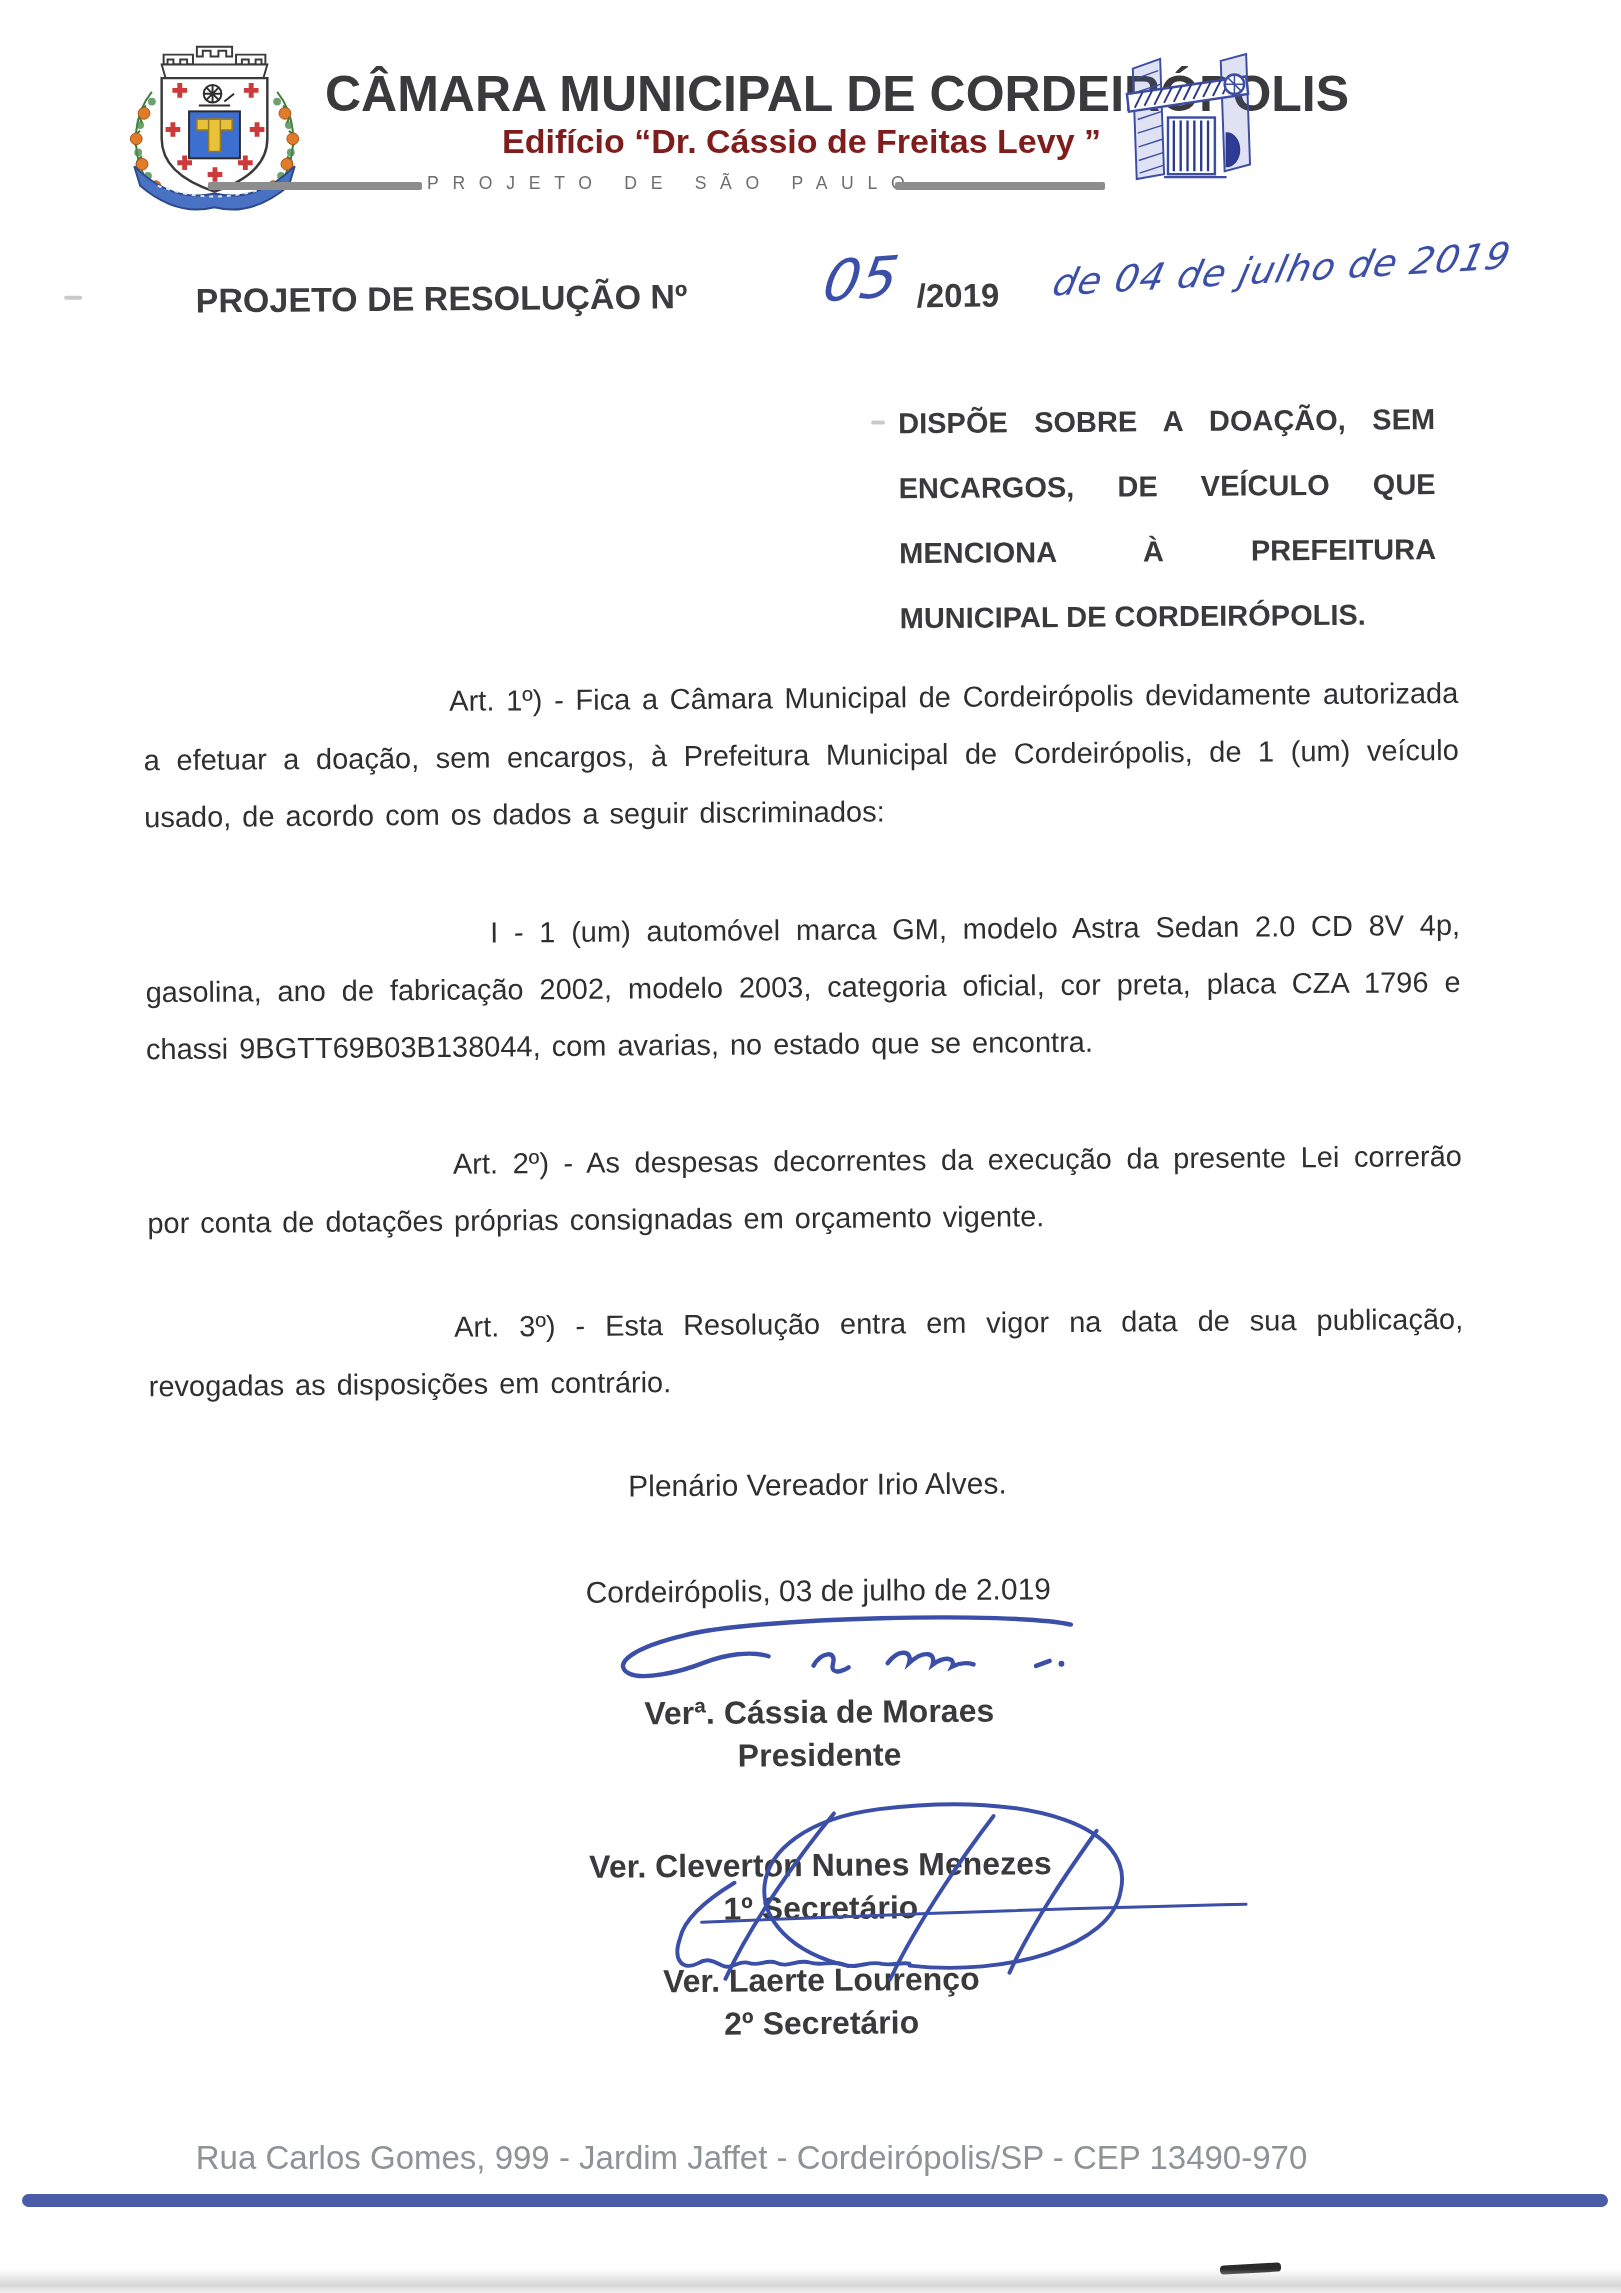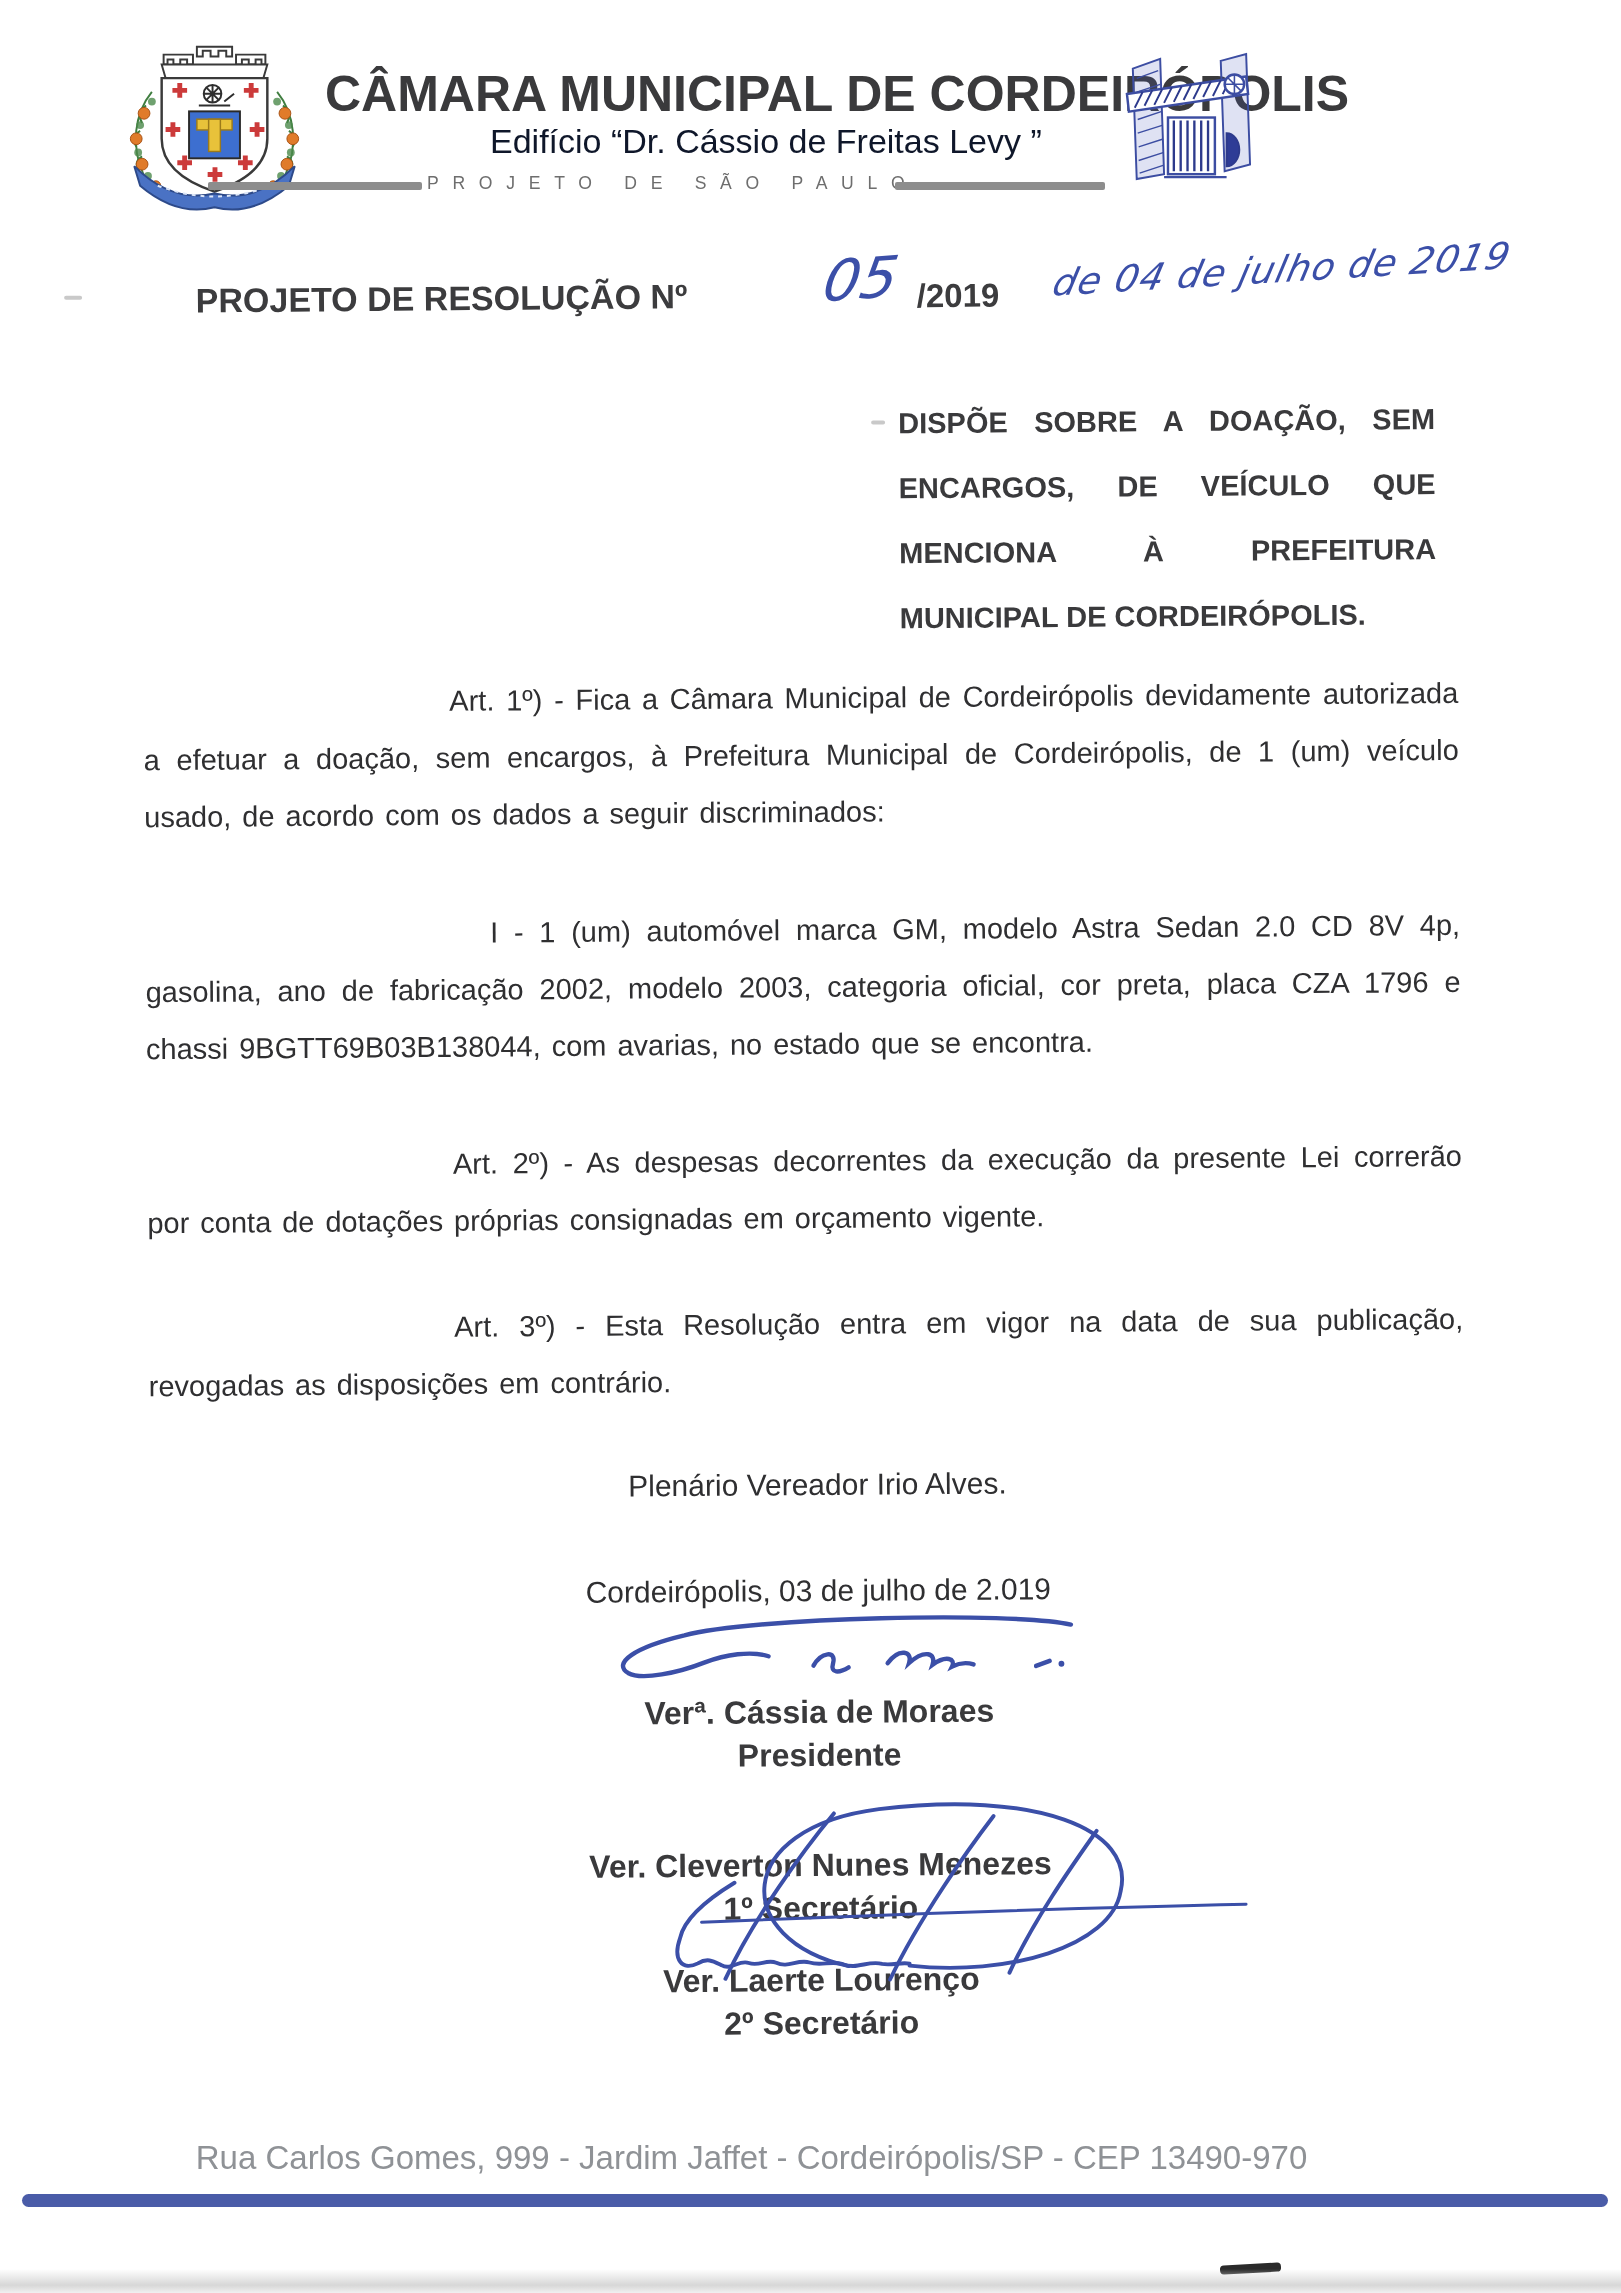--- a/index.html
+++ b/index.html
@@ -4,21 +4,21 @@
 <style>
   html,body{margin:0;padding:0;background:#e8e8e8;}
   .page{
     position:relative;width:1621px;height:2294px;background:#ffffff;
     overflow:hidden;font-family:"Liberation Sans",sans-serif;color:#2f2f31;
     margin:0 auto;
   }
   .abs{position:absolute;}
   
   .org-name{left:325px;top:65px;font-size:50px;font-weight:bold;color:#3a3a3c;letter-spacing:0px;white-space:nowrap;}
-  .building-name{left:490px;top:122px;font-size:34px;font-weight:normal;color:#0f172a;white-space:nowrap;}
+  .building-name{left:502px;top:122px;font-size:34px;font-weight:bold;color:#7f1d1d;white-space:nowrap;}
   .estado-bar{top:182px;height:7.8px;background:#8d8d8d;border-radius:2px;}
   .estado-label{left:427px;top:173px;font-size:17.6px;color:#6e6e6e;letter-spacing:13.7px;white-space:nowrap;}
   
   .title-row{left:0;top:263px;width:1621px;height:127px;transform:rotate(-0.5deg);transform-origin:30% 50%;}
   .title-label{left:196px;top:15.7px;font-size:34px;font-weight:bold;color:#3c3c3e;white-space:nowrap;}
   .hand{font-family:"DejaVu Sans",sans-serif;font-style:italic;color:#3b4fa8;white-space:nowrap;}
   .title-number{left:825px;top:-13.7px;font-size:57px;transform:skewX(-14deg) rotate(-4deg);}
   .title-year{left:917px;top:17.6px;font-size:33px;font-weight:bold;color:#3c3c3e;}
   .title-date{left:1057px;top:-7.8px;font-size:37px;transform:skewX(-16deg) rotate(-3deg);letter-spacing:1px;}
   

